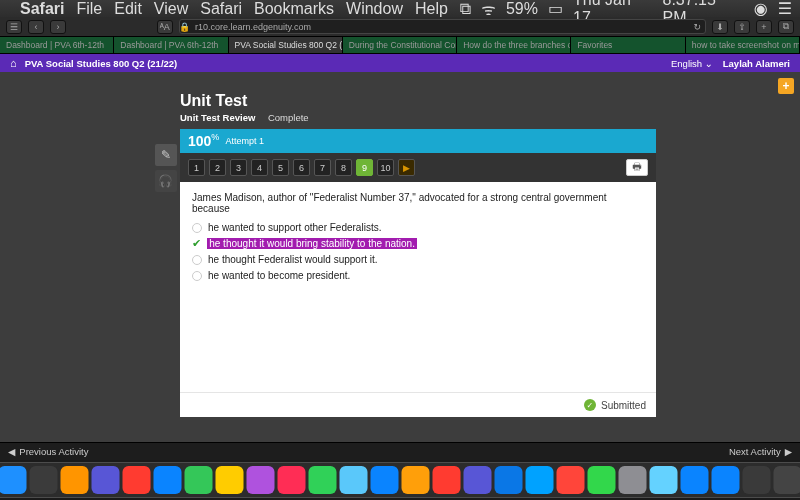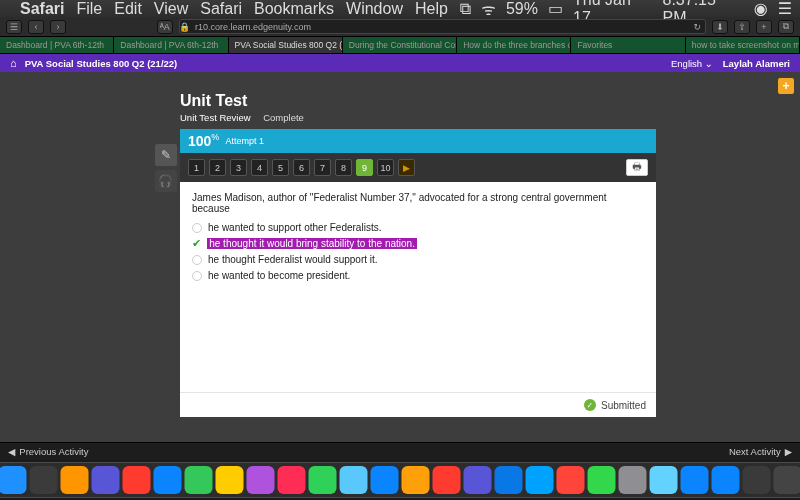--- a/index.html
+++ b/index.html
@@ -21,21 +21,21 @@
   .purplebar { height:18px; background:#5b2ab6; color:#fff; display:flex; align-items:center; padding:0 10px; font-size:9.5px; }
   .purplebar .home { margin-right:8px; font-size:11px; }
   .purplebar .right { margin-left:auto; display:flex; align-items:center; gap:10px; }
   
   .stage { position:absolute; top:72px; left:0; right:0; bottom:55px; background:#3d3d3d; }
   .plus { position:absolute; top:6px; right:6px; width:16px; height:16px; background:#f5a623; color:#fff; display:flex; align-items:center; justify-content:center; border-radius:2px; font-size:12px; font-weight:bold; }
   .paper { position:absolute; top:14px; left:180px; width:476px; background:#fff; }
   .titleblock { background:#3d3d3d; color:#fff; padding:6px 0 6px 0; }
   .titleblock h1 { font-size:16px; font-weight:700; }
   .titleblock .sub { font-size:9.5px; margin-top:2px; }
-  .titleblock .sub .b { font-weight:400; }
+  .titleblock .sub .b { font-weight:700; }
   .titleblock .sub .c { margin-left:10px; color:#ddd; }
   .scorebar { background:#1aa8d0; color:#fff; padding:4px 8px; display:flex; align-items:center; font-size:10px; }
   .scorebar .pct { font-size:14px; font-weight:700; }
   .scorebar .sup { font-size:9px; position:relative; top:-4px; }
   .scorebar .att { margin-left:6px; font-size:9px; }
   .navrow { background:#333; padding:6px 8px; display:flex; align-items:center; }
   .qbtn { width:17px; height:17px; background:#222; border:1px solid #555; color:#ccc; font-size:9px; display:flex; align-items:center; justify-content:center; margin-right:4px; border-radius:2px; }
   .qbtn.cur { background:#6fb536; border-color:#6fb536; color:#fff; }
   .qbtn.next { background:#3a2a00; color:#d89500; }
   .prbtn { margin-left:auto; width:22px; height:17px; background:#fff; border:1px solid #ccc; border-radius:2px; display:flex; align-items:center; justify-content:center; font-size:10px; color:#555;}

